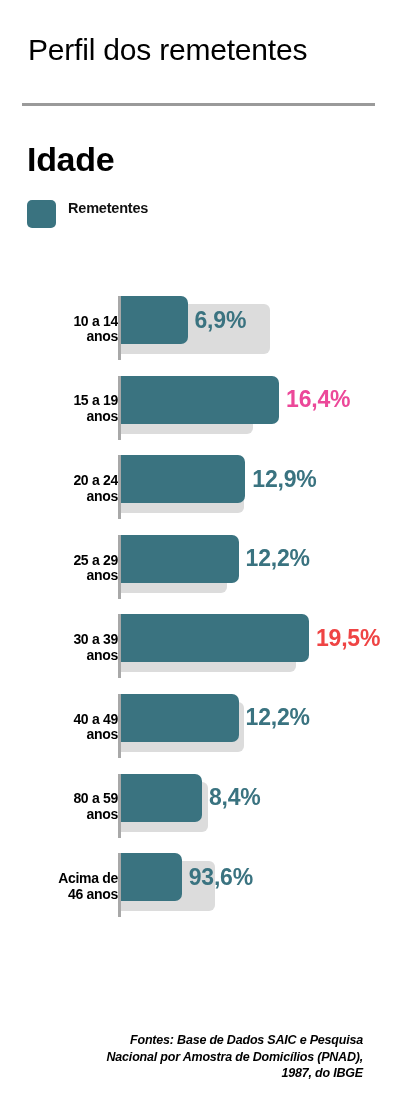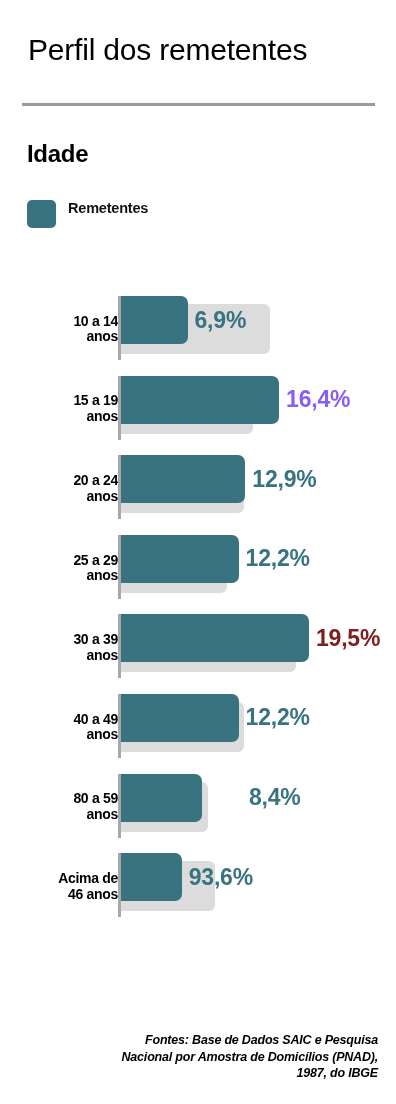--- a/index.html
+++ b/index.html
@@ -33,21 +33,21 @@
     width: 353px;
     height: 3px;
     background: #9a9a9a;
   }
 
   
   .section-title {
     position: absolute;
     left: 27px;
     top: 140px;
-    font-size: 24px;
+    font-size: 34px;
     font-weight: 700;
     color: #000000;
     letter-spacing: -0.3px;
   }
   .legend {
     position: absolute;
     left: 27px;
     top: 200px;
     width: 360px;
   }
@@ -131,21 +131,21 @@
     font-size: 23px;
     font-weight: 700;
     color: #3a7380;
     letter-spacing: -0.2px;
     white-space: nowrap;
   }
 
   
   .source-note {
     position: absolute;
-    left: 96px;
+    left: 81px;
     top: 1032px;
     width: 282px;
     text-align: right;
     font-size: 12.5px;
     font-weight: 700;
     font-style: italic;
     line-height: 1.33;
     color: #000000;
     letter-spacing: -0.2px;
   }
@@ -173,21 +173,21 @@
       <div class="axis-tick"></div>
       <div class="bar-teal" style="width: 66.516px; background: rgb(58, 115, 128);"></div>
       <div class="bar-value" style="left: 194.516px; color: rgb(58, 115, 128);">6,9%</div>
     </div>
     <div class="bar-row">
       <div class="row-label">15 a 19
 anos</div>
       <div class="bar-gray" style="width: 132.068px; background: rgb(220, 220, 220);"></div>
       <div class="axis-tick"></div>
       <div class="bar-teal" style="width: 158.096px; background: rgb(58, 115, 128);"></div>
-      <div class="bar-value" style="left: 286.096px; color: #8b5cf6;">16,4%</div>
+      <div class="bar-value" style="left: 286.096px; color: #ec4899;">16,4%</div>
     </div>
     <div class="bar-row">
       <div class="row-label">20 a 24
 anos</div>
       <div class="bar-gray" style="width: 123.392px; background: rgb(220, 220, 220);"></div>
       <div class="axis-tick"></div>
       <div class="bar-teal" style="width: 124.356px; background: rgb(58, 115, 128);"></div>
       <div class="bar-value" style="left: 252.356px; color: rgb(58, 115, 128);">12,9%</div>
     </div>
     <div class="bar-row">
@@ -197,37 +197,37 @@
       <div class="axis-tick"></div>
       <div class="bar-teal" style="width: 117.608px; background: rgb(58, 115, 128);"></div>
       <div class="bar-value" style="left: 245.608px; color: rgb(58, 115, 128);">12,2%</div>
     </div>
     <div class="bar-row">
       <div class="row-label">30 a 39
 anos</div>
       <div class="bar-gray" style="width: 175.448px; background: rgb(220, 220, 220);"></div>
       <div class="axis-tick"></div>
       <div class="bar-teal" style="width: 187.98px; background: rgb(58, 115, 128);"></div>
-      <div class="bar-value" style="left: 315.98px; color: #7f1d1d;">19,5%</div>
+      <div class="bar-value" style="left: 315.98px; color: #ef4444;">19,5%</div>
     </div>
     <div class="bar-row">
       <div class="row-label">40 a 49
 anos</div>
       <div class="bar-gray" style="width: 123.392px; background: rgb(220, 220, 220);"></div>
       <div class="axis-tick"></div>
       <div class="bar-teal" style="width: 117.608px; background: rgb(58, 115, 128);"></div>
       <div class="bar-value" style="left: 245.608px; color: rgb(58, 115, 128);">12,2%</div>
     </div>
     <div class="bar-row">
       <div class="row-label">80 a 59
 anos</div>
       <div class="bar-gray" style="width: 86.76px; background: rgb(220, 220, 220);"></div>
       <div class="axis-tick"></div>
       <div class="bar-teal" style="width: 80.976px; background: rgb(58, 115, 128);"></div>
-      <div class="bar-value" style="left: 208.976px; color: rgb(58, 115, 128); padding-left: 40px;">8,4%</div>
+      <div class="bar-value" style="left: 208.976px; color: rgb(58, 115, 128);">8,4%</div>
     </div>
     <div class="bar-row">
       <div class="row-label">Acima de
 46 anos</div>
       <div class="bar-gray" style="width: 94.472px; background: rgb(220, 220, 220);"></div>
       <div class="axis-tick"></div>
       <div class="bar-teal" style="width: 60.732px; background: rgb(58, 115, 128);"></div>
       <div class="bar-value" style="left: 188.732px; color: rgb(58, 115, 128);">93,6%</div>
     </div>
   </div>

